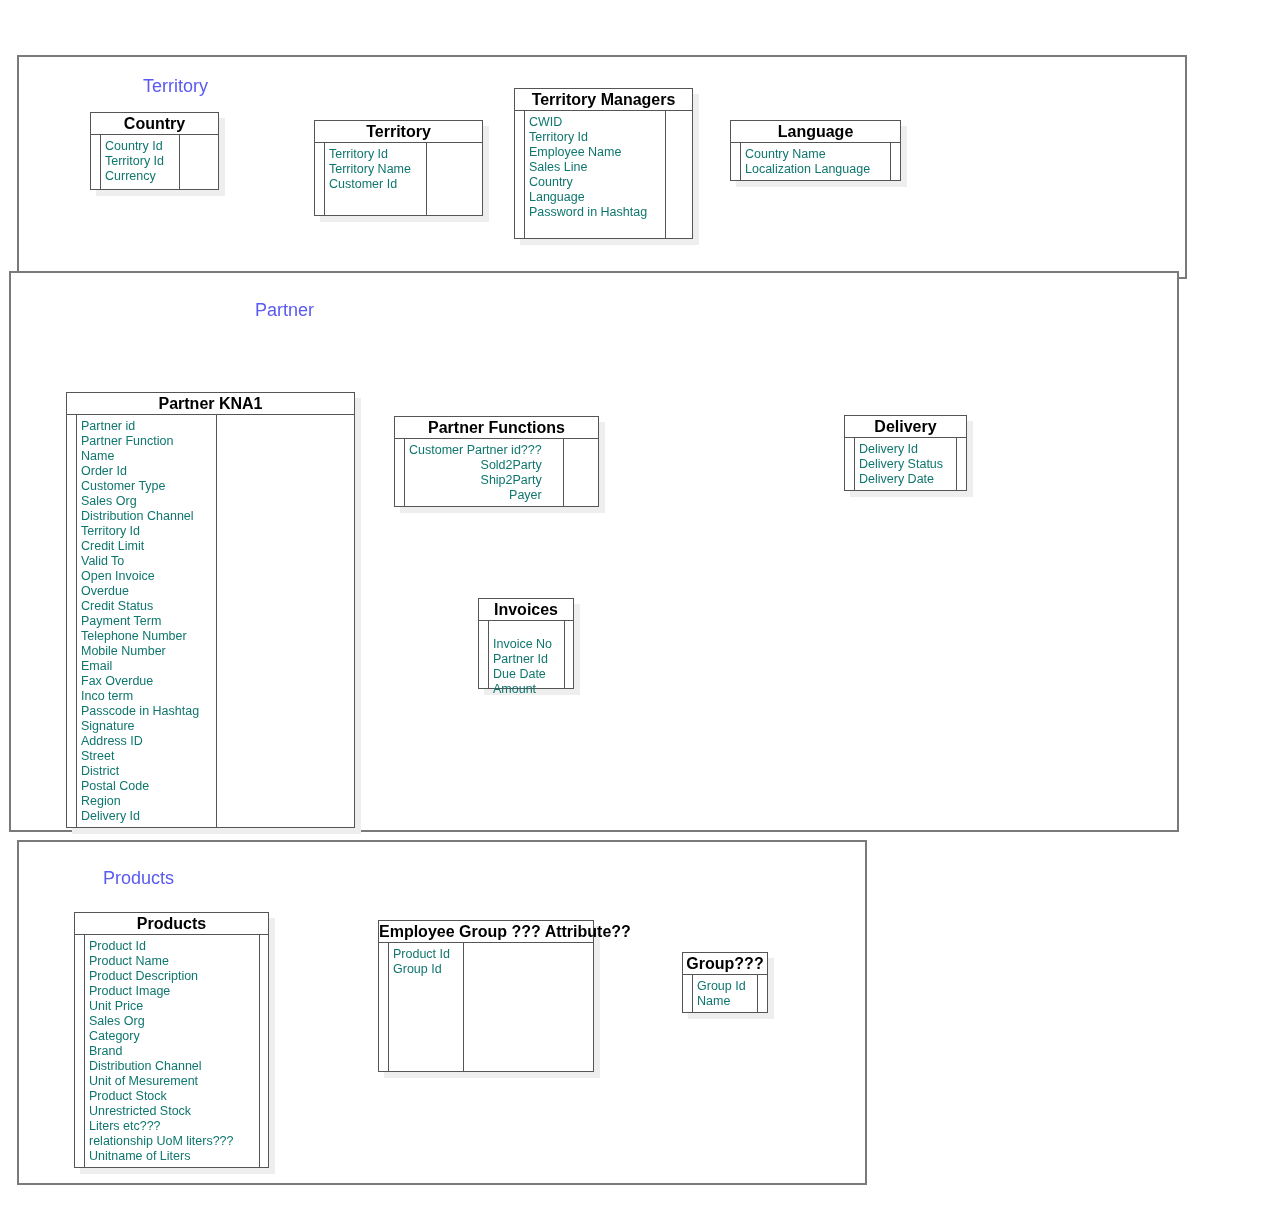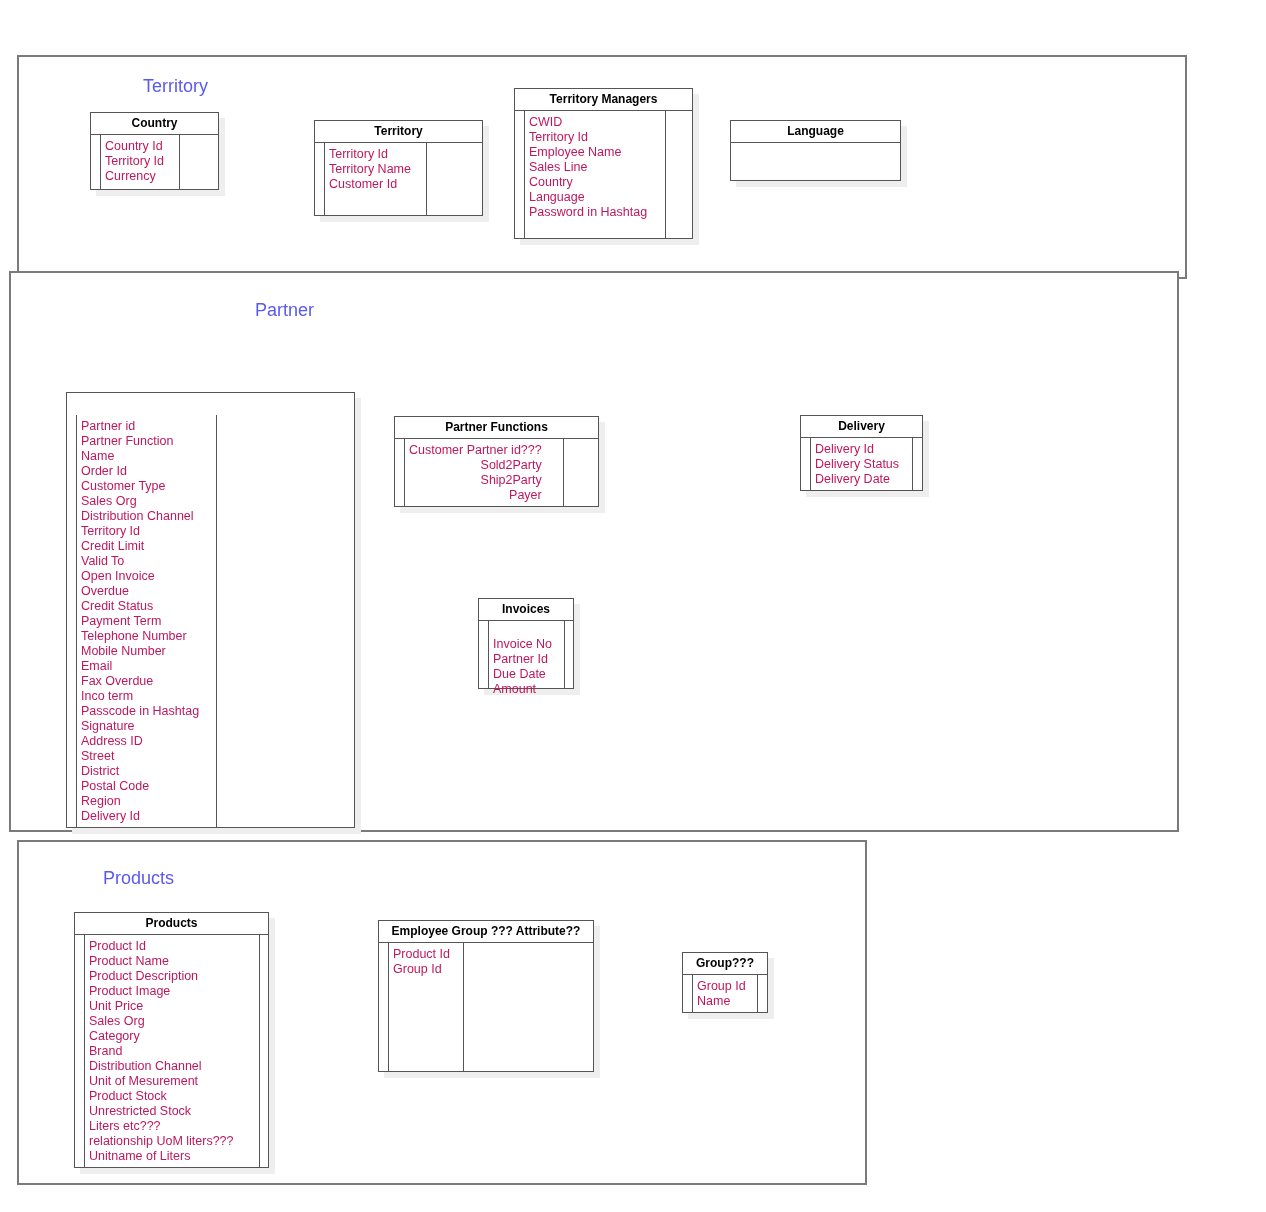--- a/index.html
+++ b/index.html
@@ -33,21 +33,21 @@
       border: 1.5px solid #555;
       background: #ffffff;
       box-shadow: 6px 6px 0 #eeeeee;
     }
     .entity-header {
       height: 22px;
       line-height: 21px;
       border-bottom: 1.5px solid #555;
       text-align: center;
       font-weight: bold;
-      font-size: 12px;
+      font-size: 16px;
       color: #000;
       white-space: nowrap;
       box-sizing: border-box;
     }
     .entity-body {
       position: absolute;
       left: 0;
       right: 0;
       top: 22px;
       bottom: 0;
@@ -65,21 +65,21 @@
       border-left: 1.5px solid #555;
     }
     .fields {
       position: absolute;
       top: 4px;
       margin: 0;
       padding: 0;
       list-style: none;
       font-size: 12.5px;
       line-height: 15px;
-      color: #be185d;
+      color: #0f766e;
       white-space: nowrap;
     }
   </style>
 </head>
 <body>
 
 <div class="group" style="left:17px; top:55px; width:1170px; height:224px;"></div>
 <div class="group-label" style="left:143px; top:76px;">Territory</div>
 
 <div class="entity" style="left:90px; top:112px; width:129px; height:78px;">
@@ -120,26 +120,35 @@
       <li>Sales Line</li>
       <li>Country</li>
       <li>Language</li>
       <li>Password in Hashtag</li>
     </ul>
   </div>
 </div>
 
 <div class="entity" style="left:730px; top:120px; width:171px; height:61px;">
   <div class="entity-header">Language</div>
+  <div class="entity-body">
+    <div class="gutter" style="left:0; width:9px;"></div>
+    <div class="divider" style="left:159px;"></div>
+    <ul class="fields" style="left:14px;">
+      <li>Country Name</li>
+      <li>Localization Language</li>
+    </ul>
+  </div>
 </div>
 
 <div class="group" style="left:9px; top:271px; width:1170px; height:561px; background:#fff;"></div>
 <div class="group-label" style="left:255px; top:300px;">Partner</div>
 
 <div class="entity" style="left:66px; top:392px; width:289px; height:436px;">
+  <div class="entity-header">Partner KNA1</div>
   <div class="entity-body">
     <div class="gutter" style="left:0; width:9px;"></div>
     <div class="divider" style="left:149px;"></div>
     <ul class="fields" style="left:14px;">
       <li>Partner id</li>
       <li>Partner Function</li>
       <li>Name</li>
       <li>Order Id</li>
       <li>Customer Type</li>
       <li>Sales Org</li>
@@ -175,21 +184,21 @@
     <div class="divider" style="left:168px;"></div>
     <ul class="fields" style="left:14px;text-align:right;">
       <li>Customer Partner id???</li>
       <li>Sold2Party</li>
       <li>Ship2Party</li>
       <li>Payer</li>
     </ul>
   </div>
 </div>
 
-<div class="entity" style="left:800px; top:415px; width:123px; height:76px;">
+<div class="entity" style="left:844px; top:415px; width:123px; height:76px;">
   <div class="entity-header">Delivery</div>
   <div class="entity-body">
     <div class="gutter" style="left:0; width:9px;"></div>
     <div class="divider" style="left:111px;"></div>
     <ul class="fields" style="left:14px;">
       <li>Delivery Id</li>
       <li>Delivery Status</li>
       <li>Delivery Date</li>
     </ul>
   </div>

